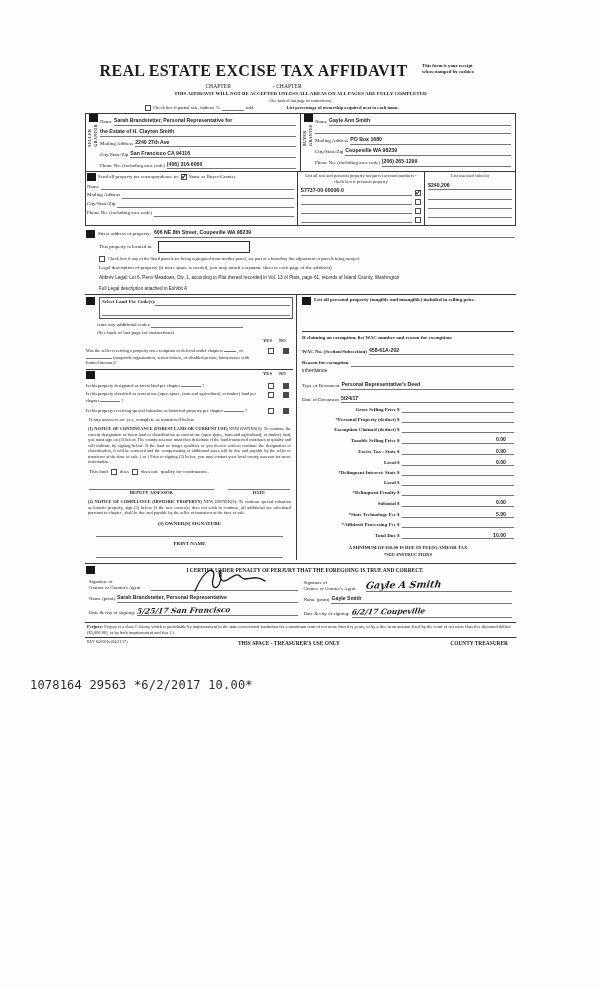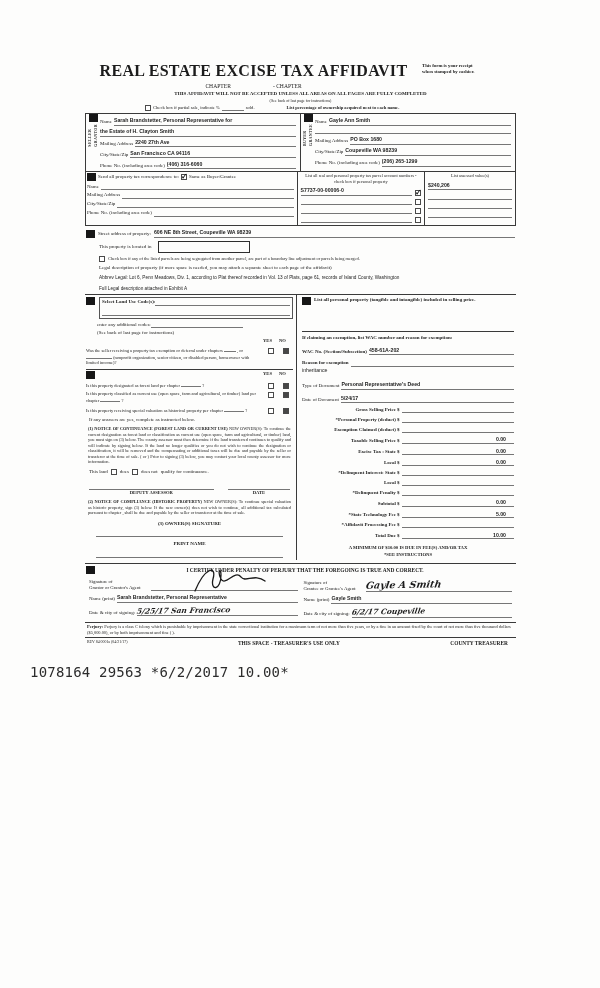--- a/index.html
+++ b/index.html
@@ -100,21 +100,21 @@
   .sigwrap { position:relative; }
   .sig-svg { position:absolute; left:40px; top:-20px; pointer-events:none; }
 
   
   .perjury { border-top:1px solid #3a3a3a; margin-top:2px; padding:1.5px 2px; font-size:4.4px; line-height:1.3; }
   .footline { border-top:1px solid #3a3a3a; display:flex; justify-content:space-between; align-items:flex-start; padding:1.5px 2px 0 2px; }
   .rev { font-size:3.9px; }
   .footmid { font-weight:bold; font-size:5.4px; }
   .footright { font-weight:bold; font-size:5.4px; padding-right:6px; }
 
-  .stamp { position:absolute; left:30px; top:664px; font-family:"DejaVu Sans Mono", monospace; font-size:14px; letter-spacing:0.2px; color:#2c2c2c;text-align:center; }
+  .stamp { position:absolute; left:30px; top:678px; font-family:"DejaVu Sans Mono", monospace; font-size:12px; letter-spacing:0.2px; color:#2c2c2c;text-align:center; }
 </style>
 </head>
 <body>
 
 <div class="form">
 
   <div class="hdr">
     <div class="title-block">
       <div class="title">REAL ESTATE EXCISE TAX AFFIDAVIT</div>
       <div class="chapters">

